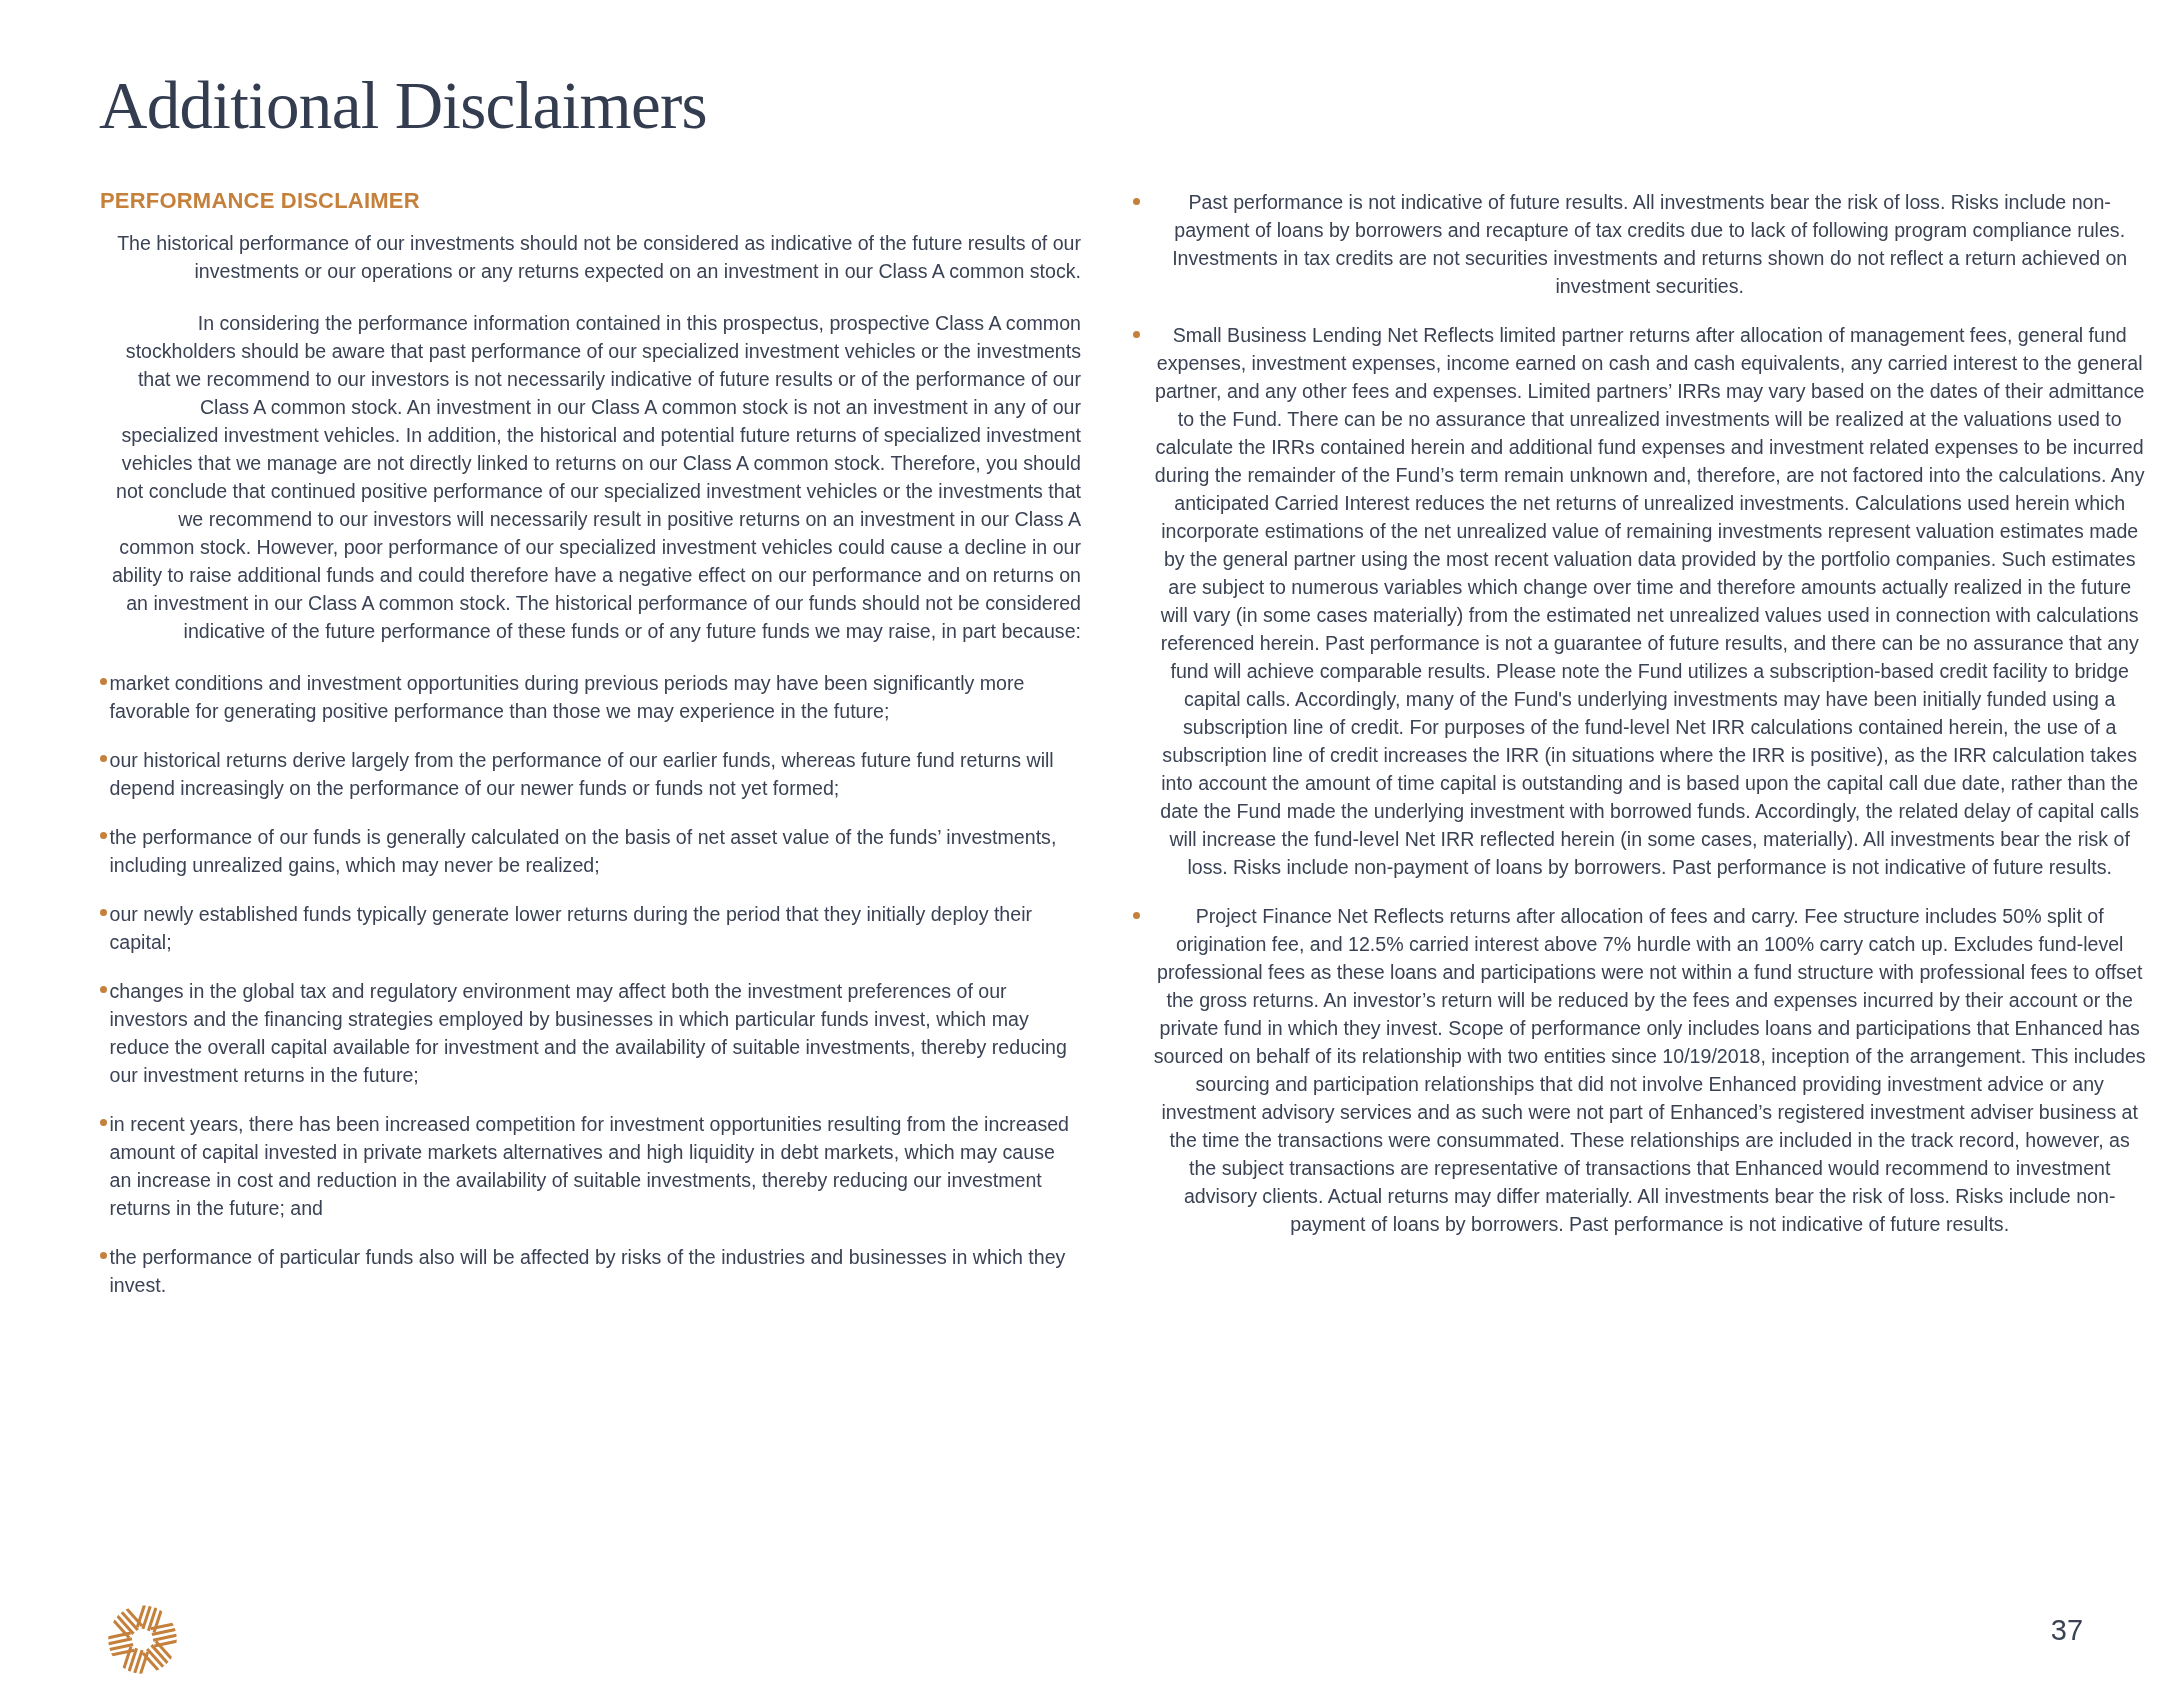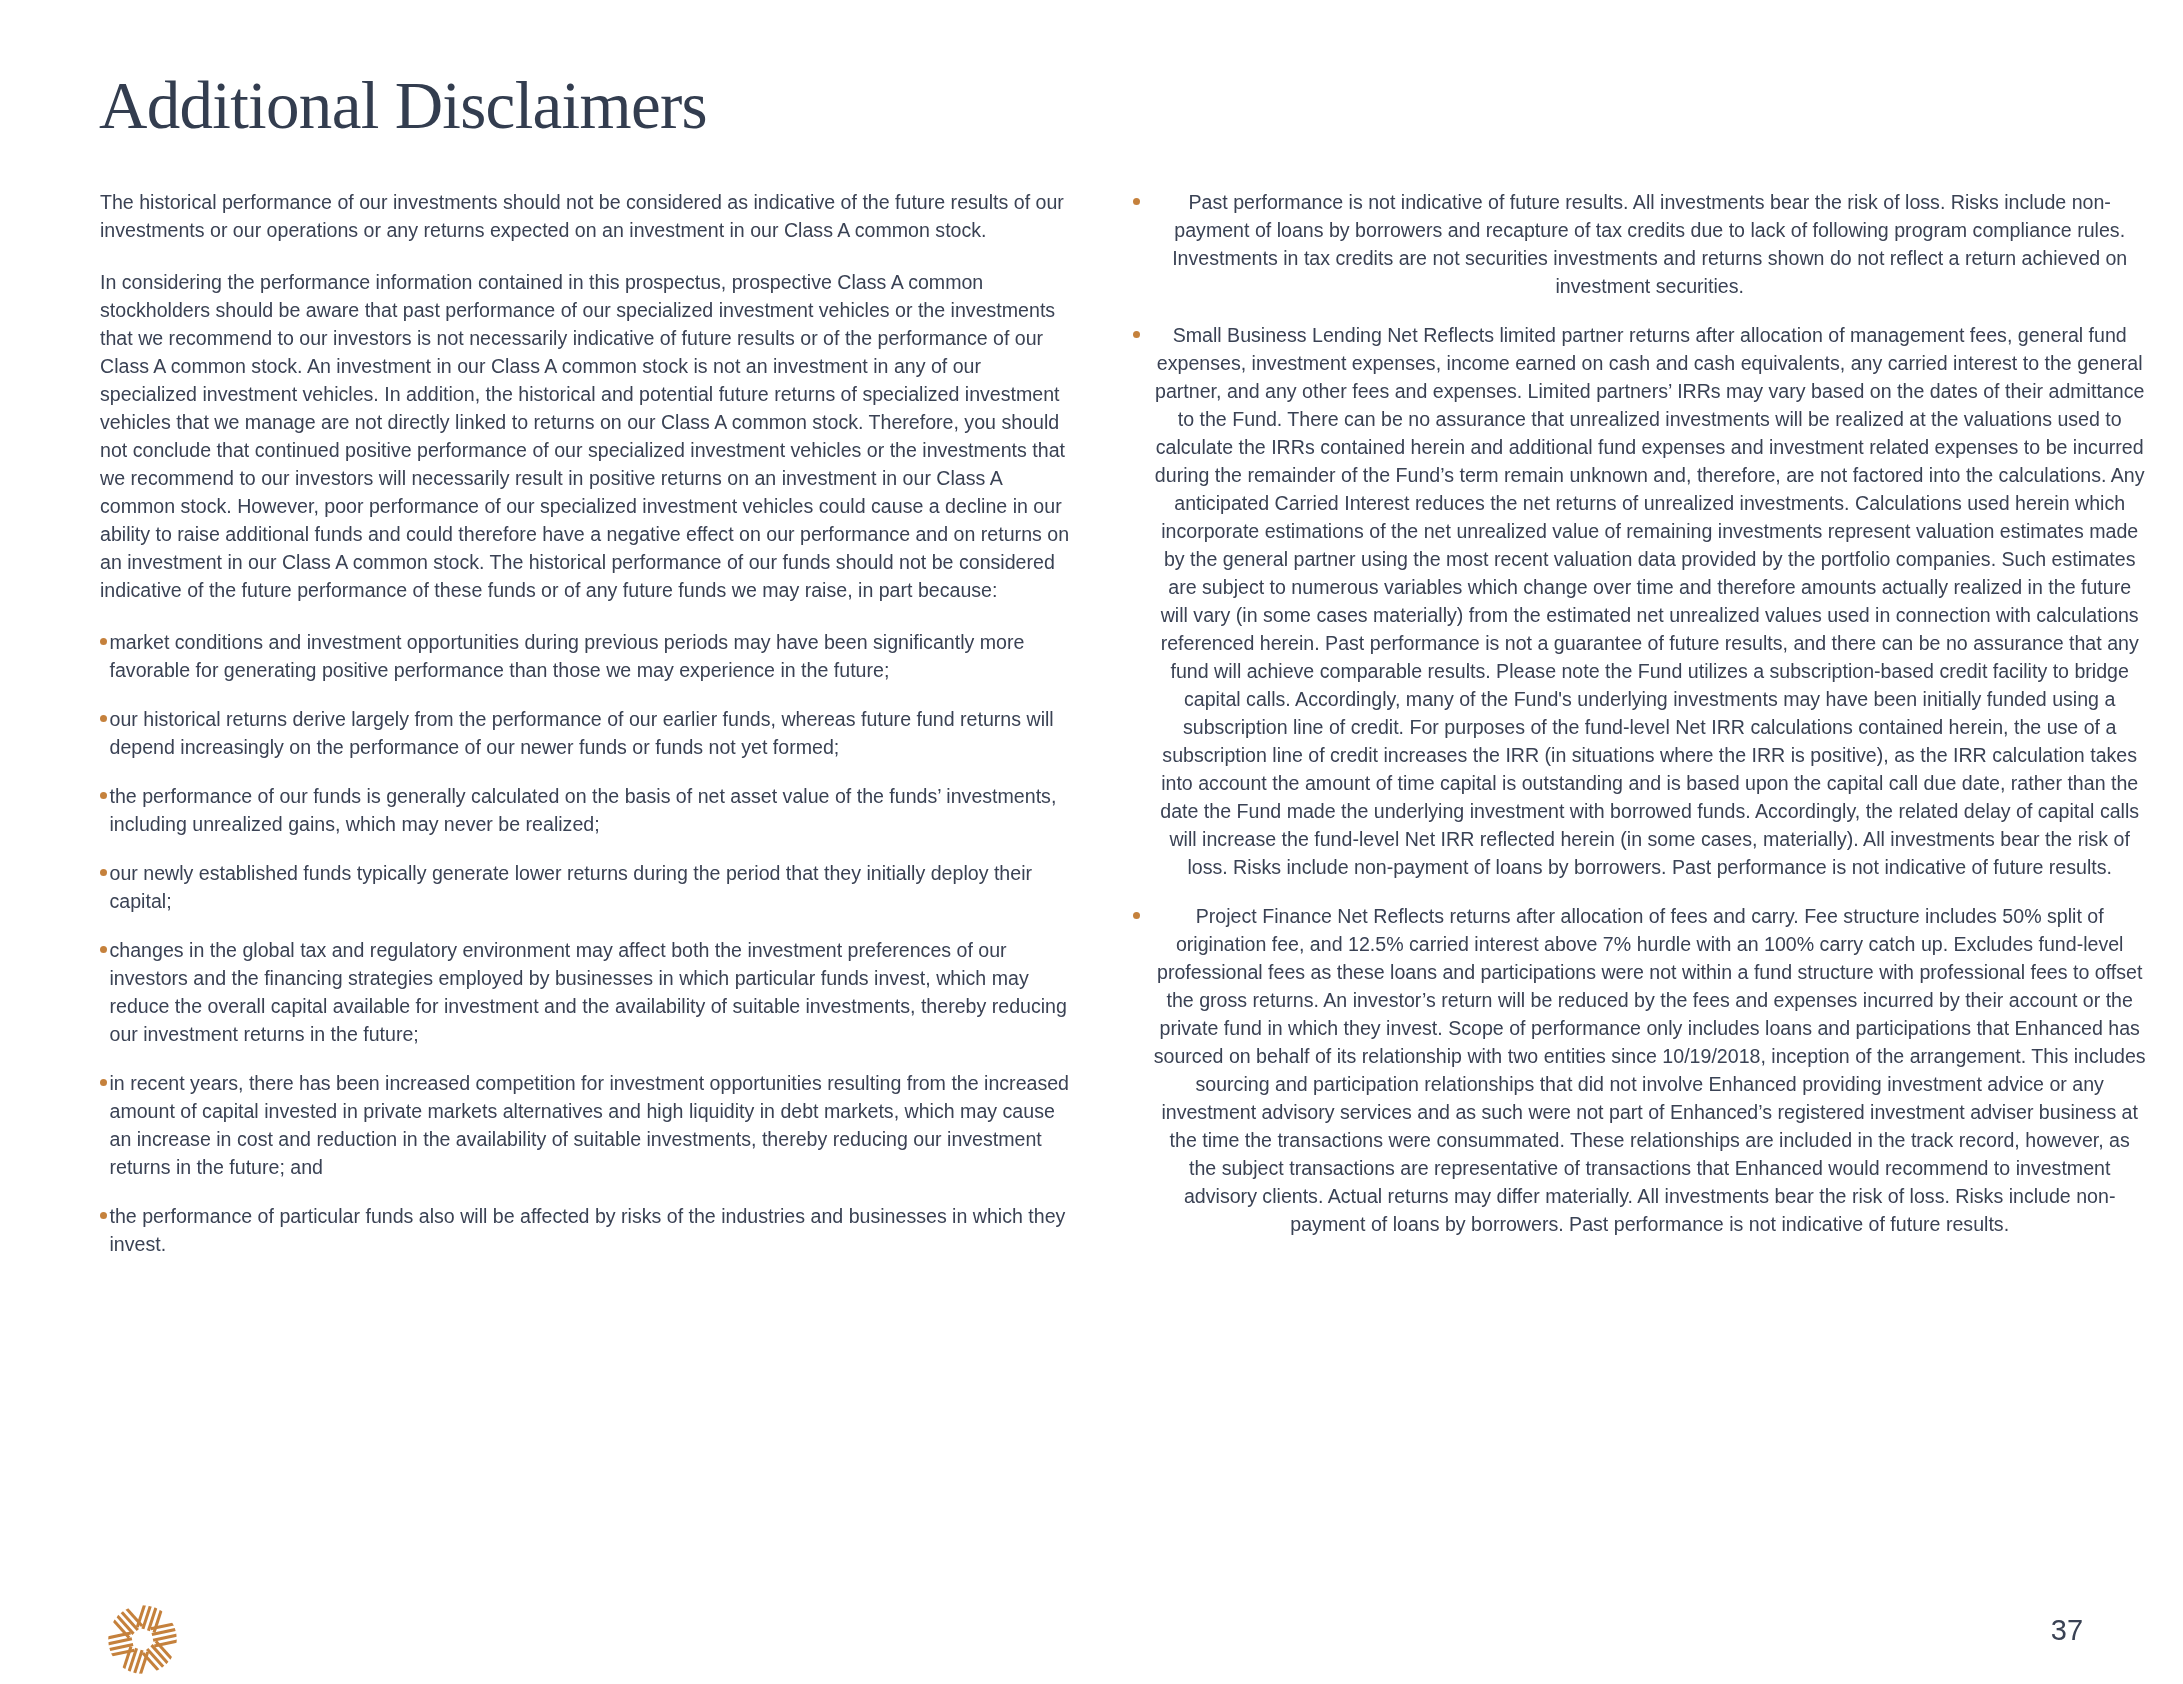--- a/index.html
+++ b/index.html
@@ -13,41 +13,42 @@
     font-size:67px;letter-spacing:-0.7px;color:#333D4F;
   }
   .col{position:absolute;top:188px;}
   .col-left{left:100px;width:981px;}
   .col-right{left:1133px;width:1013px;}
   .heading{
     margin:0 0 14.6px 0;font-size:22px;font-weight:700;letter-spacing:0.2px;
     color:#C5813C;
   }
   .body-text{font-size:19.6px;line-height:28px;font-weight:400;}
-  p.body-text{margin:0 0 24px 0;}
+  p.body-text{margin:0 0 24px 0;text-align:right;}
   .bullet{position:relative;margin:0 0 21px 0;}
   .col-left .bullet{padding-left:9.5px;}
   .col-right .bullet{padding-left:20.4px;text-align:center;}
   .bullet:last-child{margin-bottom:0;}
   .dot{
     position:absolute;left:0;top:9.5px;width:7.3px;height:7.3px;border-radius:50%;
     background:#C5813C;
   }
   .logo{position:absolute;left:106px;top:1603px;width:73px;height:73px;}
   .page-number{
     position:absolute;left:2038px;top:1614px;width:58px;text-align:center;
     font-size:29px;color:#3A4254;
   }
 </style>
 </head>
 <body>
 
 <h1 class="title">Additional Disclaimers</h1>
 
 <div class="col col-left">
+  <h2 class="heading">PERFORMANCE DISCLAIMER</h2>
   <p class="body-text">The historical performance of our investments should not be considered as indicative of the future results of our investments or our operations or any returns expected on an investment in our Class A common stock.</p>
   <p class="body-text">In considering the performance information contained in this prospectus, prospective Class A common stockholders should be aware that past performance of our specialized investment vehicles or the investments that we recommend to our investors is not necessarily indicative of future results or of the performance of our Class A common stock. An investment in our Class A common stock is not an investment in any of our specialized investment vehicles. In addition, the historical and potential future returns of specialized investment vehicles that we manage are not directly linked to returns on our Class A common stock. Therefore, you should not conclude that continued positive performance of our specialized investment vehicles or the investments that we recommend to our investors will necessarily result in positive returns on an investment in our Class A common stock. However, poor performance of our specialized investment vehicles could cause a decline in our ability to raise additional funds and could therefore have a negative effect on our performance and on returns on an investment in our Class A common stock. The historical performance of our funds should not be considered indicative of the future performance of these funds or of any future funds we may raise, in part because:</p>
 
   <div class="bullet body-text">
     <span class="dot"></span>
     <span>market conditions and investment opportunities during previous periods may have been significantly more favorable for generating positive performance than those we may experience in the future;</span>
   </div>
   <div class="bullet body-text">
     <span class="dot"></span>
     <span>our historical returns derive largely from the performance of our earlier funds, whereas future fund returns will depend increasingly on the performance of our newer funds or funds not yet formed;</span>

